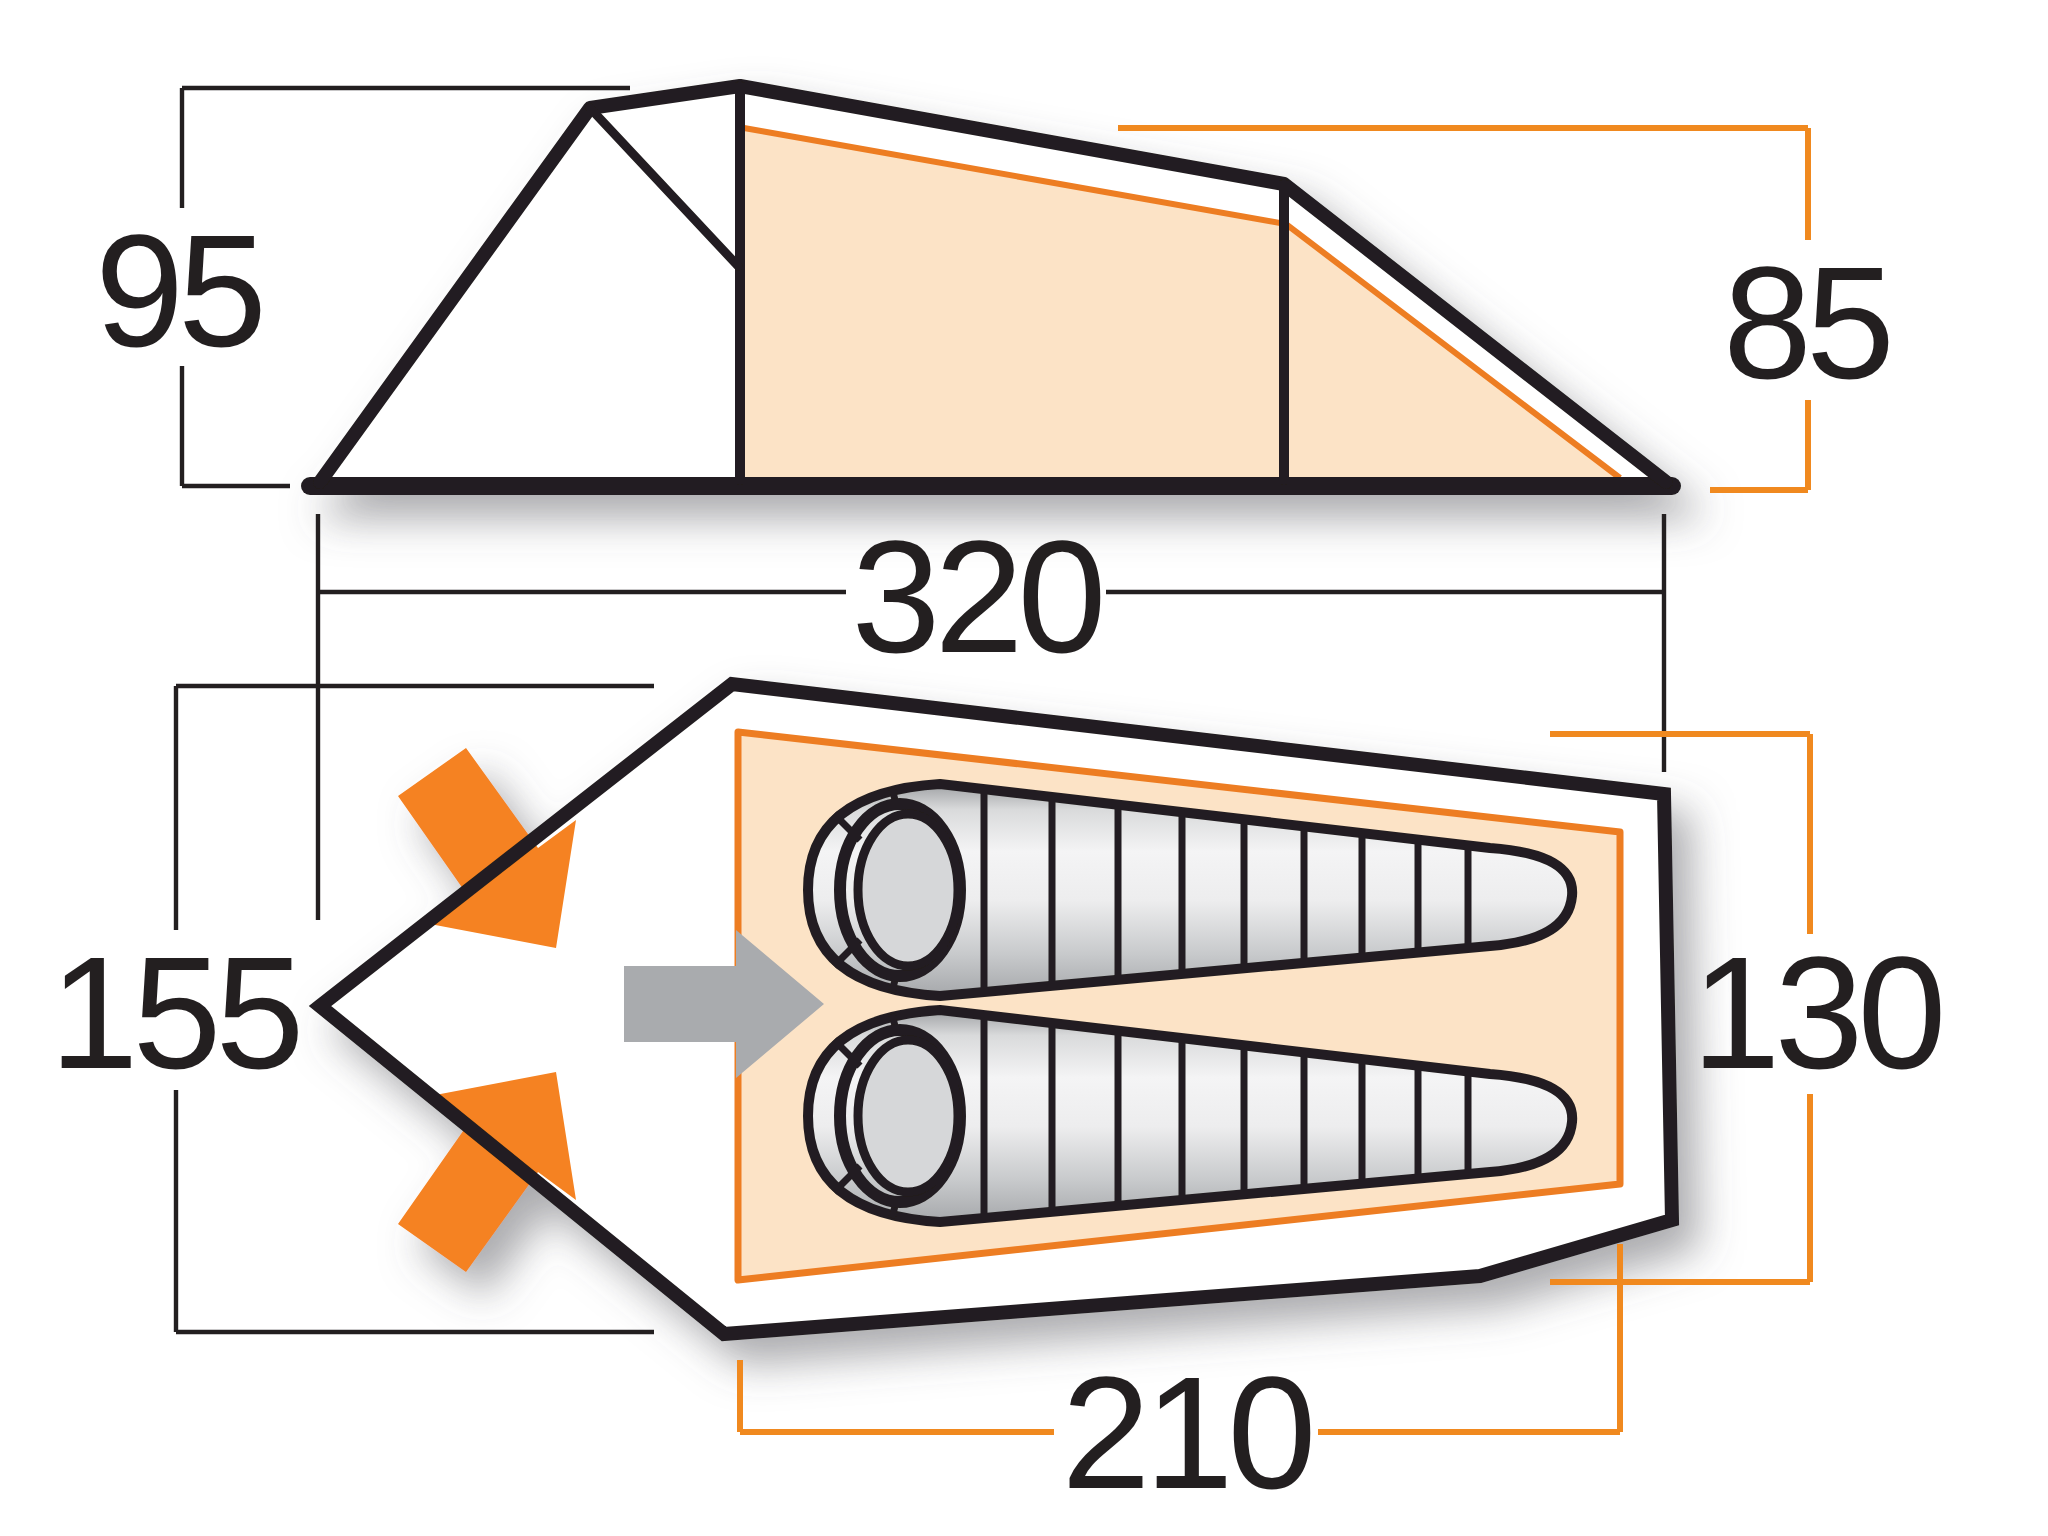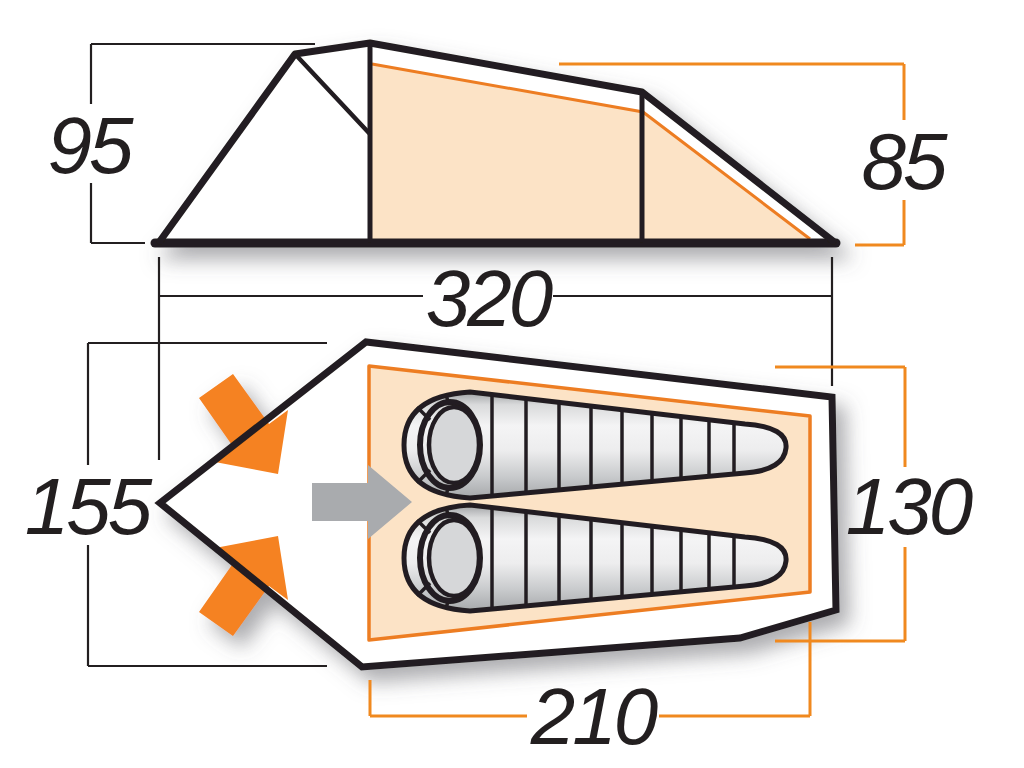--- a/index.html
+++ b/index.html
@@ -2,21 +2,20 @@
 <html><head>
 <meta charset="utf-8">
 <style>
   html,body{margin:0;padding:0;background:#ffffff;}
   #stage{
     position:relative;
     width:1024px;height:768px;
     background:#ffffff;
     overflow:hidden;
     font-family:"Liberation Sans", sans-serif;
-    font-style:italic;
   }
   svg{display:block;}
   .dim-text{
     font-family:"Liberation Sans", sans-serif;
     font-size:80px;
     font-weight:400;
     letter-spacing:-3px;
     fill:#231F20;
   }
 </style>

